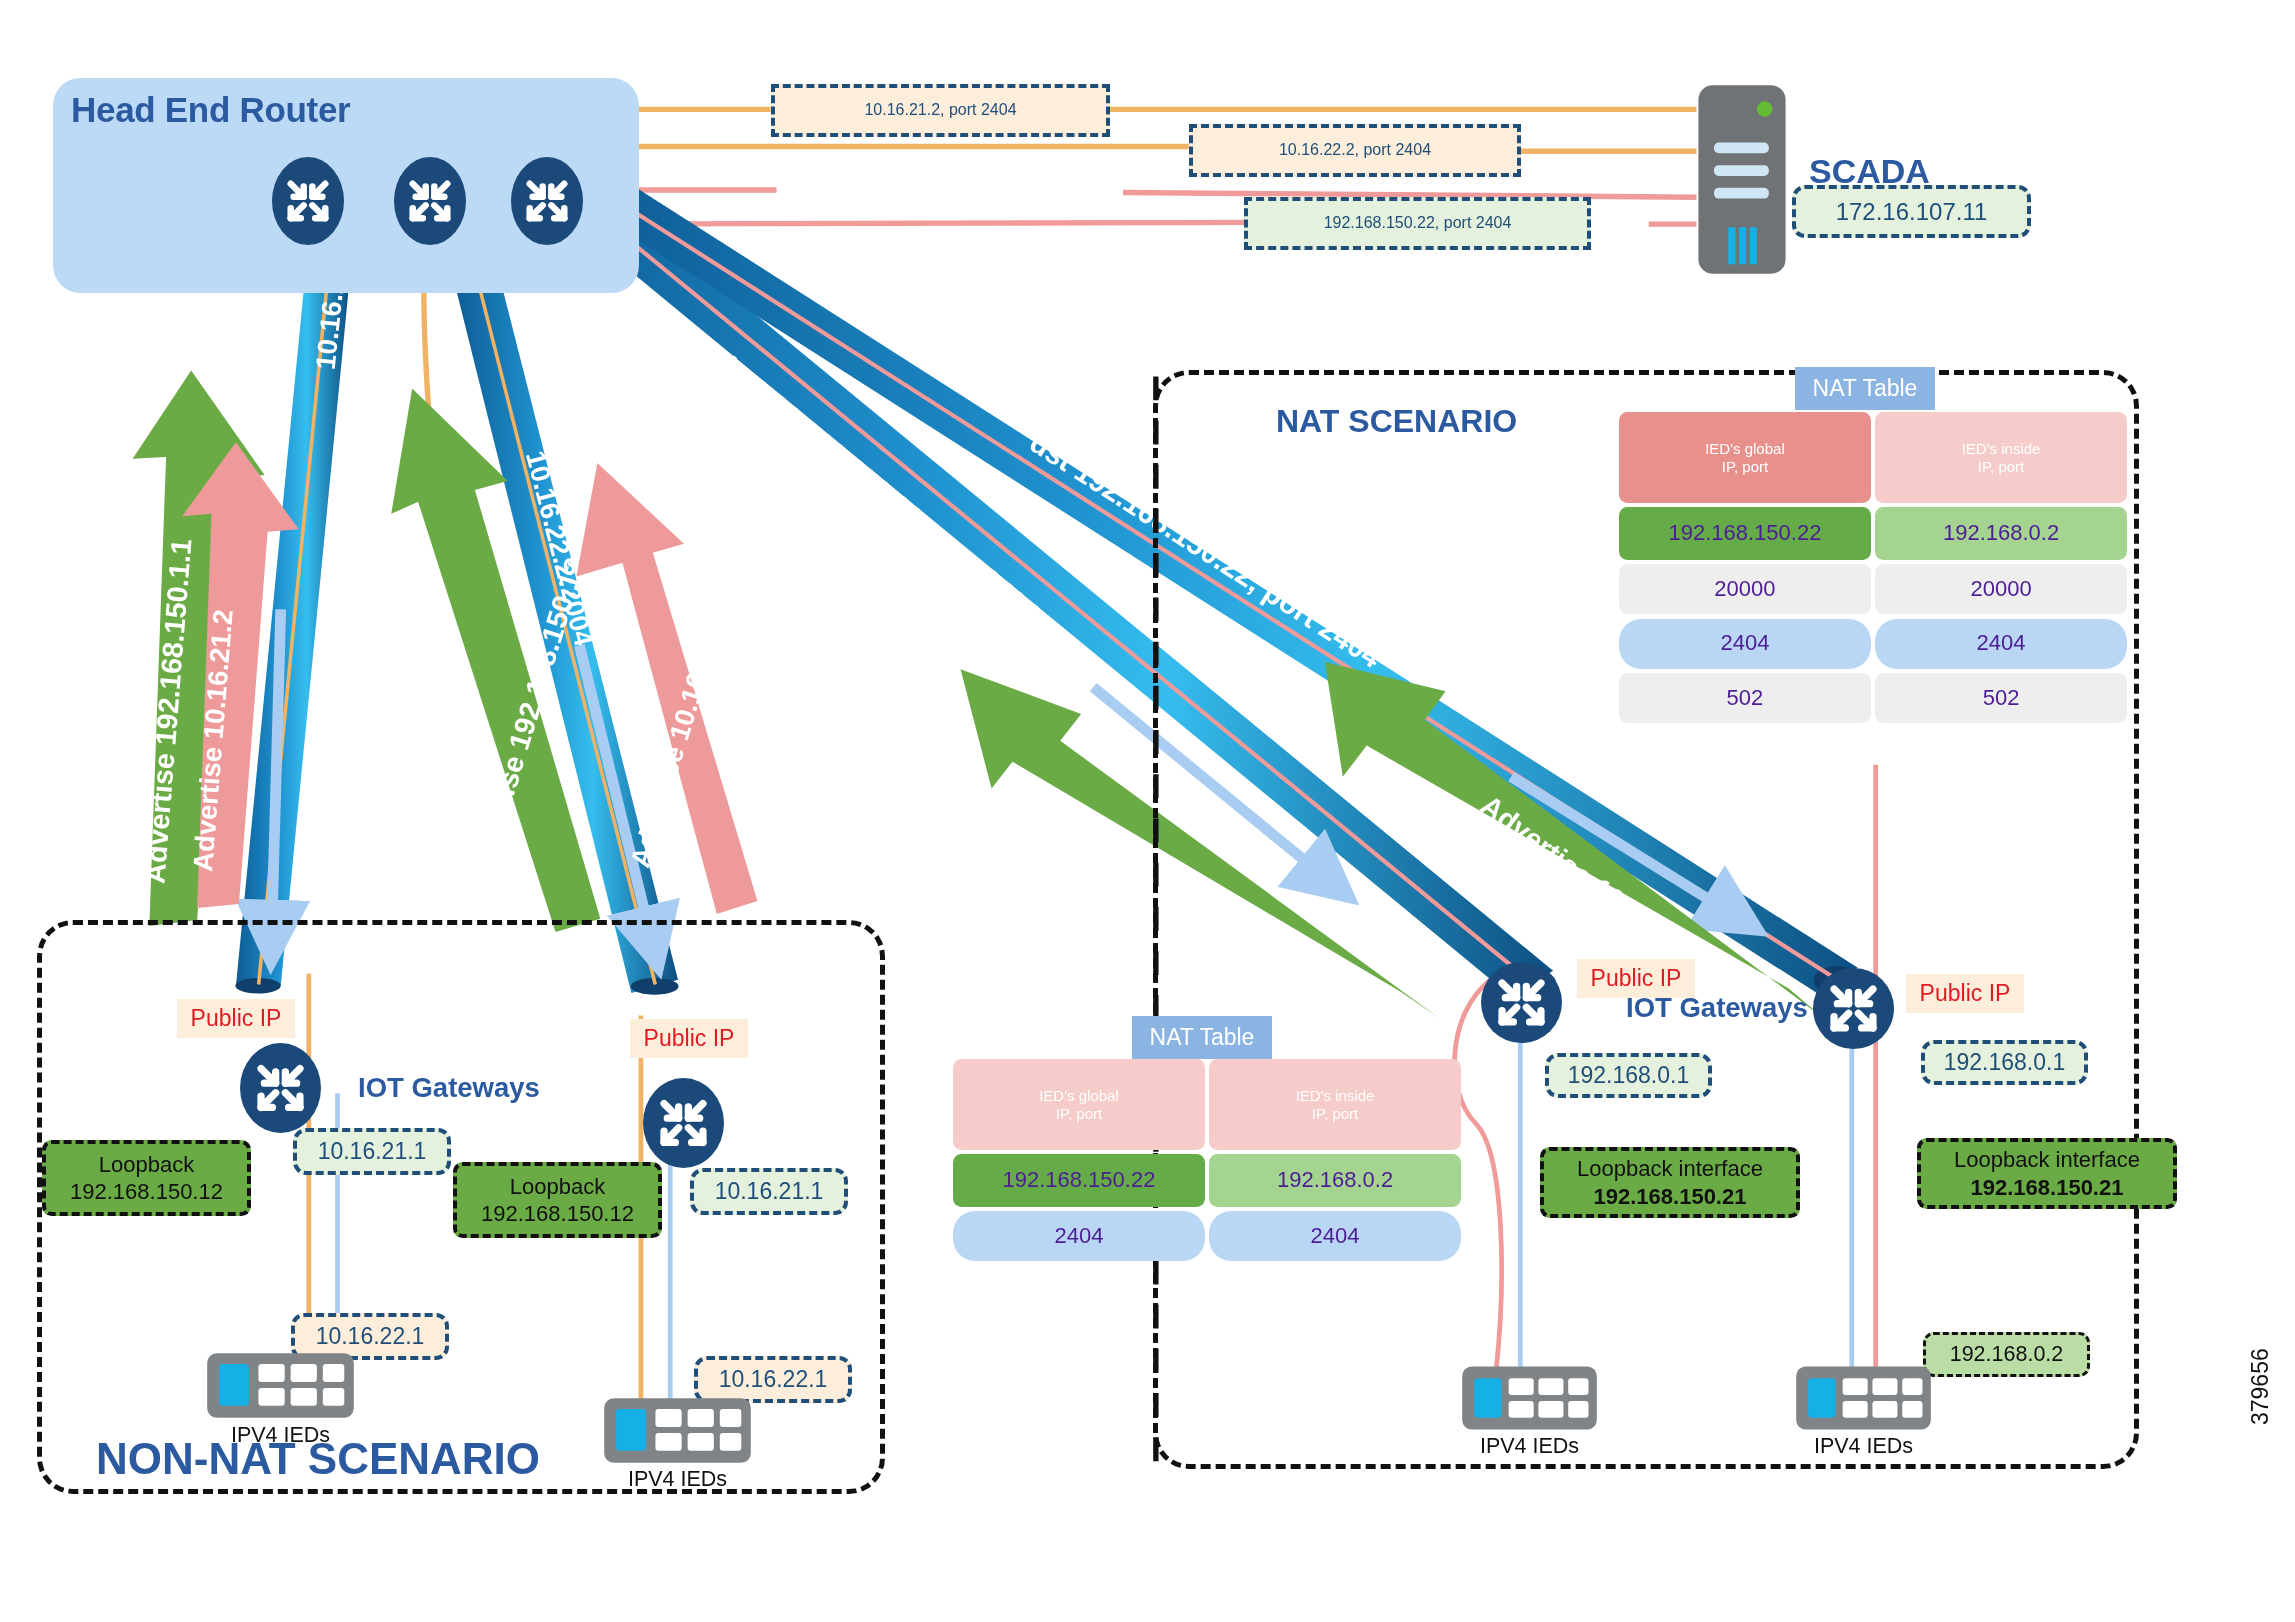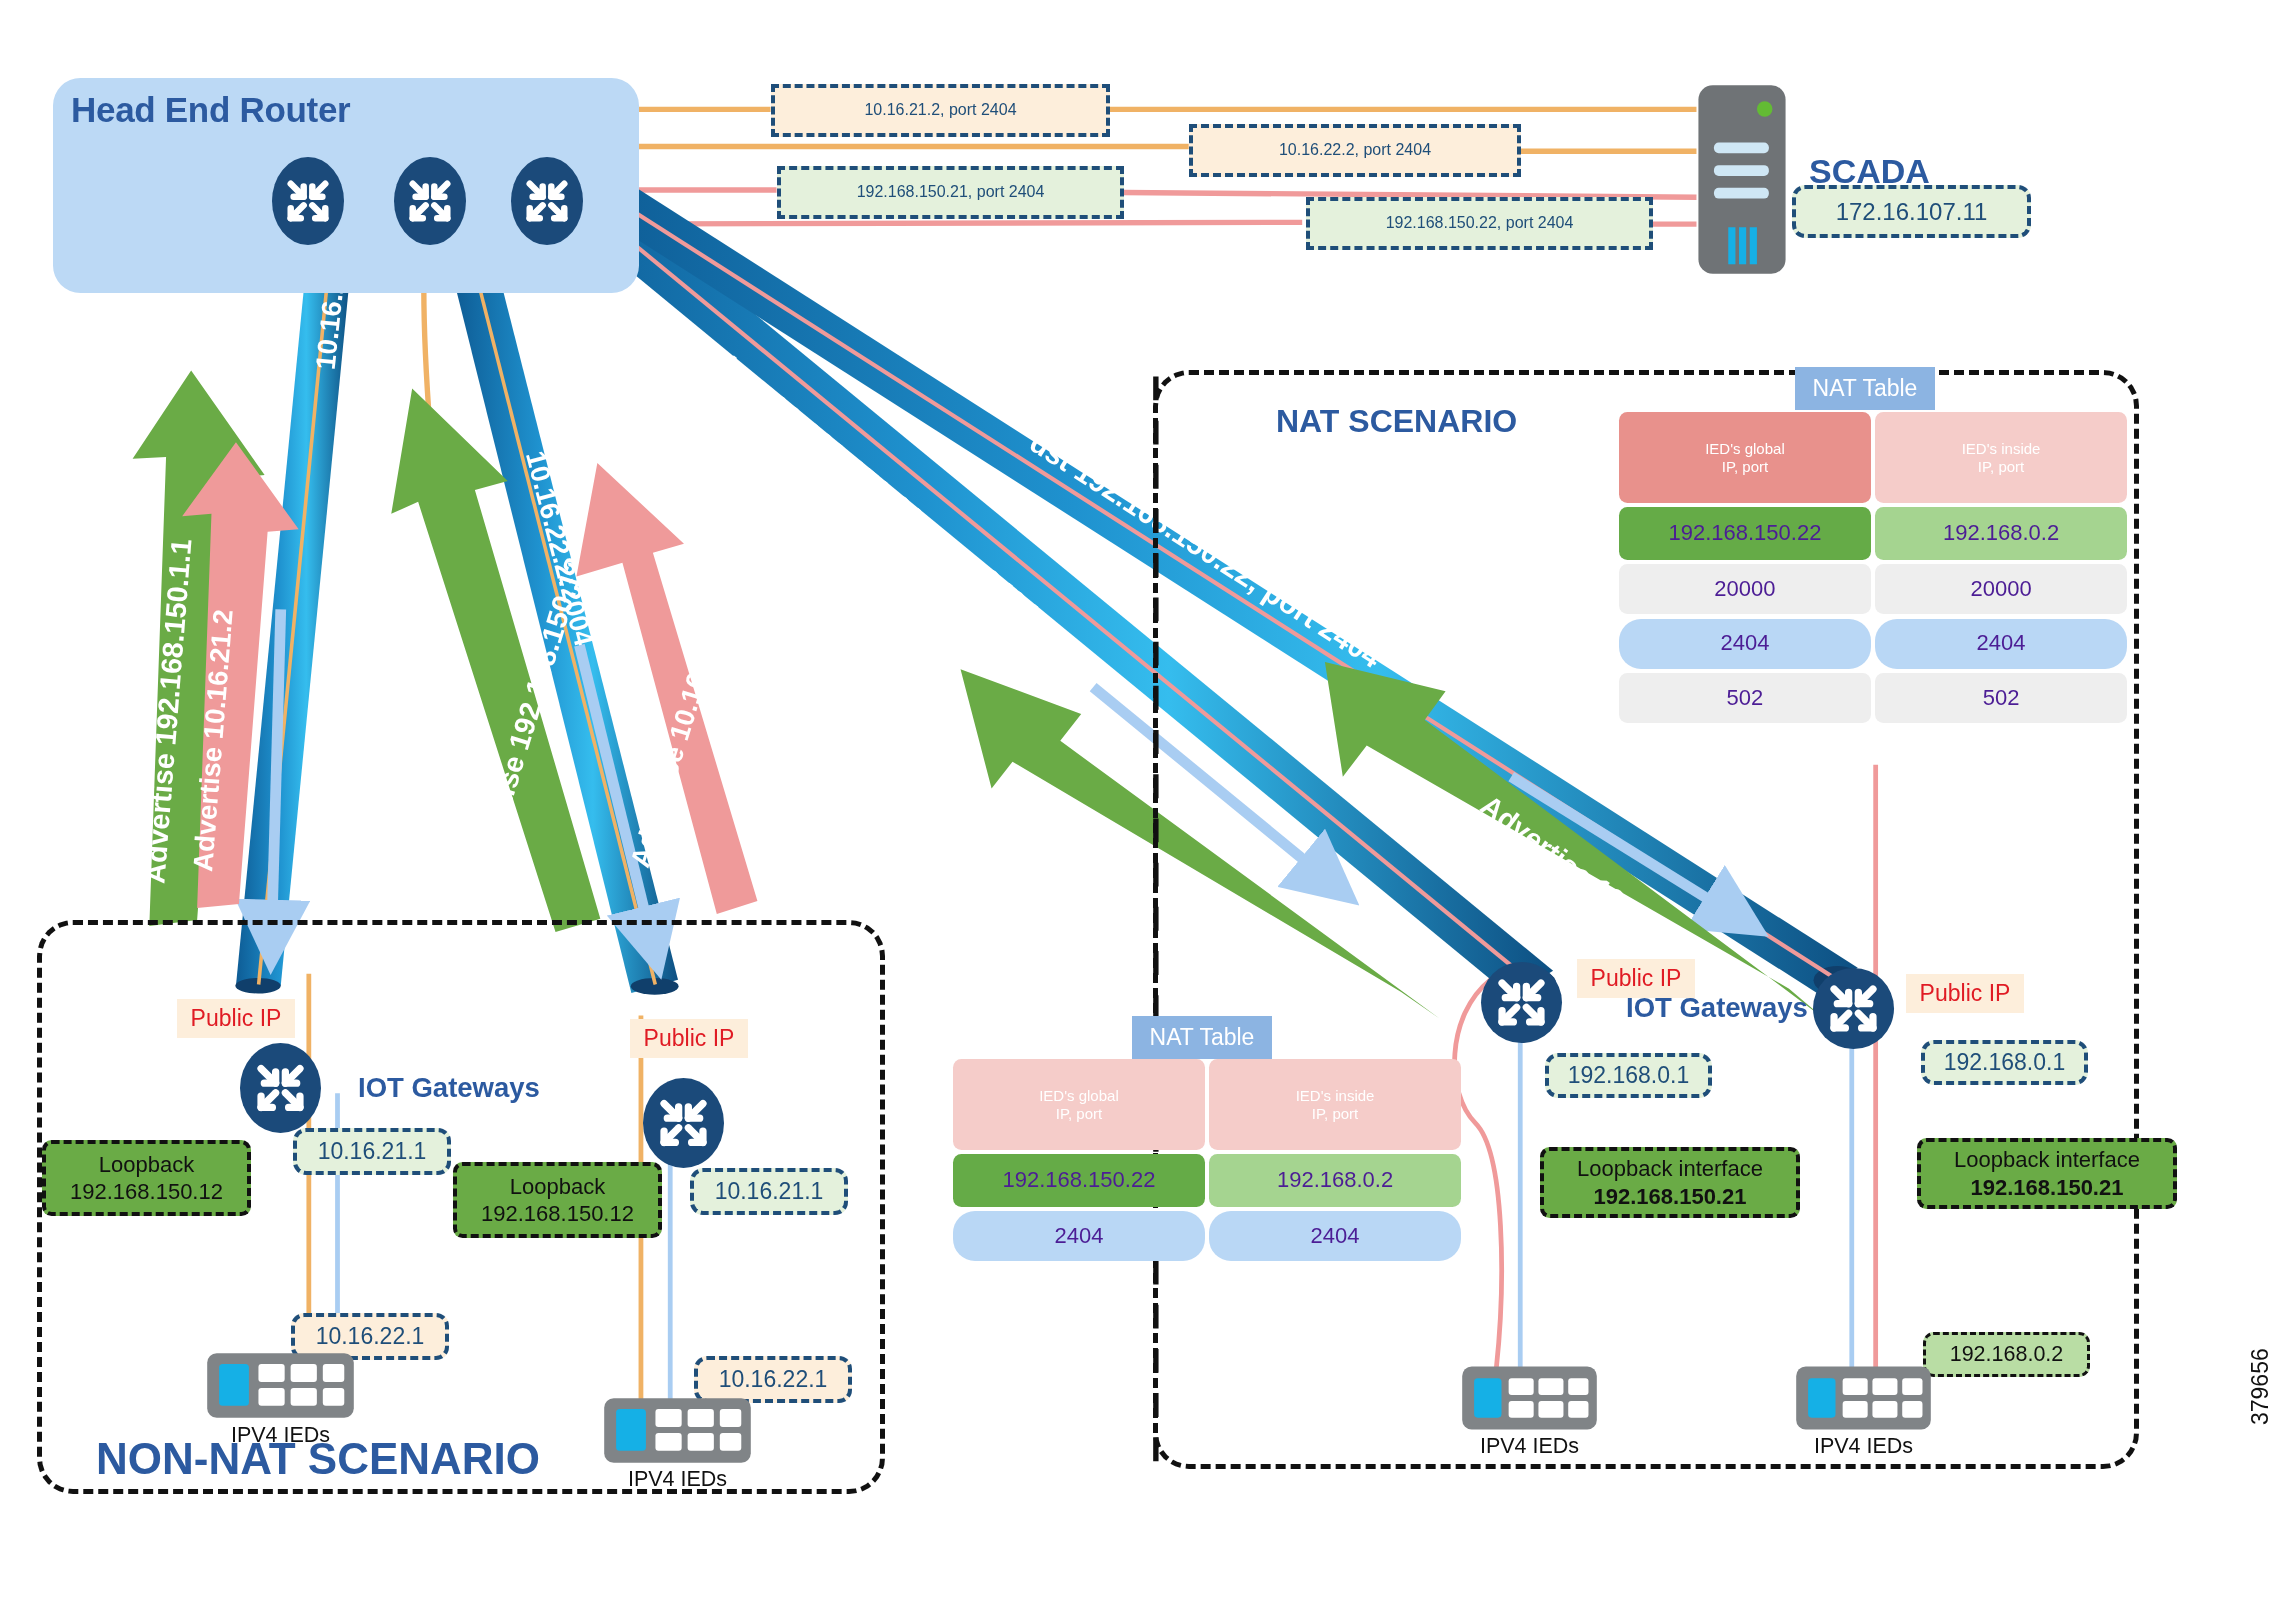--- a/index.html
+++ b/index.html
@@ -280,22 +280,21 @@
       <path d="M26,74 L44,56"></path>
           <path d="M26,74 L40,74 M26,74 L26,60"></path>
       <path d="M74,74 L56,56"></path>
           <path d="M74,74 L60,74 M74,74 L74,60"></path>
     </g>
       </svg>
   </div>
 
   <div class="abs callout orange" style="left:771px;top:84px;width:339px;height:53px;">10.16.21.2, port 2404</div>
   <div class="abs callout orange" style="left:1189px;top:124px;width:332px;height:53px;">10.16.22.2, port 2404</div>
-  <div class="abs callout green" style="left:777px;top:166px;width:347px;height:53px;">192.168.150.21, port 2404</div>
-  <div class="abs callout green" style="left:1306px;top:197px;width:347px;height:53px;">192.168.150.22, port 2404</div>
+  <div class="abs callout green" style="left:1244px;top:197px;width:347px;height:53px;">192.168.150.22, port 2404</div>
 
   <div class="server" style="left:1697px;top:84px;">
     <svg width="90" height="191" viewBox="0 0 150 320">
       <rect x="2" y="2" width="146" height="316" rx="24" fill="#6f7376"></rect>
       <circle cx="113" cy="42" r="13" fill="#63bb34"></circle>
       <rect x="28" y="98" width="92" height="18" rx="8" fill="#cfe7f5"></rect>
       <rect x="28" y="136" width="92" height="18" rx="8" fill="#cfe7f5"></rect>
       <rect x="28" y="174" width="92" height="18" rx="8" fill="#cfe7f5"></rect>
       <rect x="52" y="240" width="12" height="62" fill="#15b0e6"></rect>
       <rect x="70" y="240" width="12" height="62" fill="#15b0e6"></rect>

